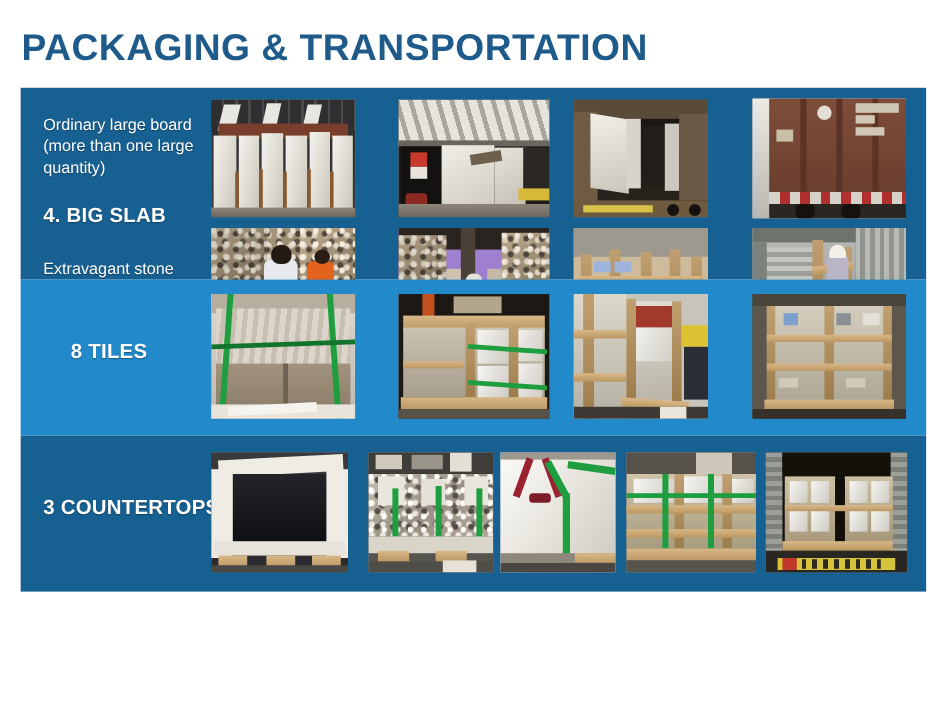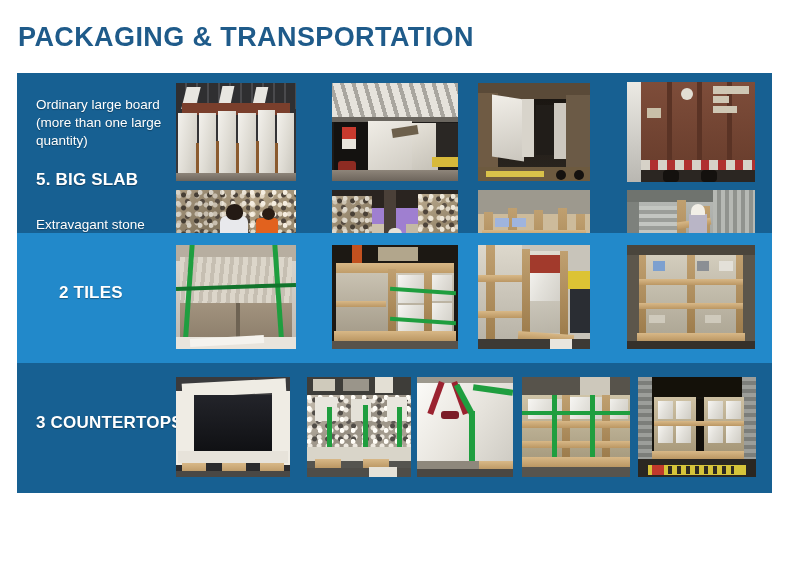--- a/index.html
+++ b/index.html
@@ -2,21 +2,21 @@
 <html><head>
 <meta charset="utf-8">
 <style>
   html,body{margin:0;padding:0;}
   body{
     width:790px;height:584px;background:#ffffff;
     font-family:"Liberation Sans",sans-serif;overflow:hidden;position:relative;
   }
   #page-title{
     position:absolute;left:18px;top:22px;
-    font-size:27px;font-weight:bold;letter-spacing:.4px;
+    font-size:31px;font-weight:bold;letter-spacing:.4px;
     color:#1f5b8a;white-space:nowrap;
   }
   #panel{
     position:absolute;left:17px;top:73px;width:755px;height:484px;
     overflow:hidden;
   }
   .band{position:relative;width:100%;box-sizing:border-box;}
   .band.dark{background:#176092;}
   .band.light{background:#2289ca;}
   .band-label{
@@ -62,21 +62,21 @@
 <div id="page-title">PACKAGING &amp; TRANSPORTATION</div>
 
 <div id="panel">
 
   <div class="band dark" style="height:160px">
 
     <div class="band-label lpos" style="left:19px;top:22px;width:140px">
       <span class="lbl-note">Ordinary large board (more than one large quantity)</span>
     </div>
     <div class="band-label" style="left:19px;top:97px">
-      <span class="lbl-strong">5. BIG SLAB</span>
+      <span class="lbl-strong">4. BIG SLAB</span>
     </div>
     <div class="band-label" style="left:19px;top:142px;width:140px">
       <span class="lbl-note">Extravagant stone (piece or small amount)</span>
     </div>
 
     <div class="photo" style="left:159px;top:10px;width:120px;height:98px">
       <div class="ph-in sky"></div>
       <div class="ly" style="left:0;top:0;width:100%;height:26px;background:repeating-linear-gradient(90deg,#2f2f31 0 9px,#4a4a4d 9px 11px);"></div>
       <div class="ly" style="left:8px;top:4px;width:14px;height:22px;background:#e8e6e0;transform:skewX(-14deg);"></div>
       <div class="ly" style="left:44px;top:3px;width:12px;height:23px;background:#e8e6e0;transform:skewX(-12deg);"></div>
@@ -207,21 +207,21 @@
       <div class="ly wood" style="left:50px;top:62px;width:34px;height:7px;transform:rotate(-8deg);"></div>
       <div class="ly" style="left:62px;top:24px;width:18px;height:44px;background:#b9b5c6;"></div>
       <div class="ly" style="left:64px;top:14px;width:14px;height:11px;background:#f2efe7;border-radius:7px 7px 0 0;"></div>
       <div class="ly" style="left:62px;top:62px;width:17px;height:26px;background:#a9a6b4;"></div>
       <div class="ly" style="left:0;bottom:0;width:100%;height:11px;background:#7e7a70;"></div>
     </div>
   </div>
 
   <div class="band light" style="height:130px">
     <div class="band-label" style="left:42px;top:50px">
-      <span class="lbl-strong">2 TILES</span>
+      <span class="lbl-strong">8 TILES</span>
     </div>
 
     <div class="photo" style="left:159px;top:12px;width:120px;height:104px">
       <div class="ph-in marble"></div>
       <div class="ly" style="left:0;top:0;width:100%;height:16px;background:#b7aea0;"></div>
       <div class="ly" style="left:4px;top:12px;width:112px;height:46px;background:repeating-linear-gradient(96deg,#dcd6ca 0 5px,#c6bfb2 5px 9px);"></div>
       <div class="ly" style="left:4px;top:58px;width:112px;height:40px;background:linear-gradient(180deg,#a2937e,#8b7d6a);"></div>
       <div class="ly" style="left:60px;top:58px;width:4px;height:40px;background:#6e6353;"></div>
       <div class="ly strapg" style="left:10px;top:0;width:5px;height:104px;transform:skewX(-4deg);"></div>
       <div class="ly strapg" style="left:100px;top:0;width:5px;height:104px;transform:skewX(4deg);"></div>

